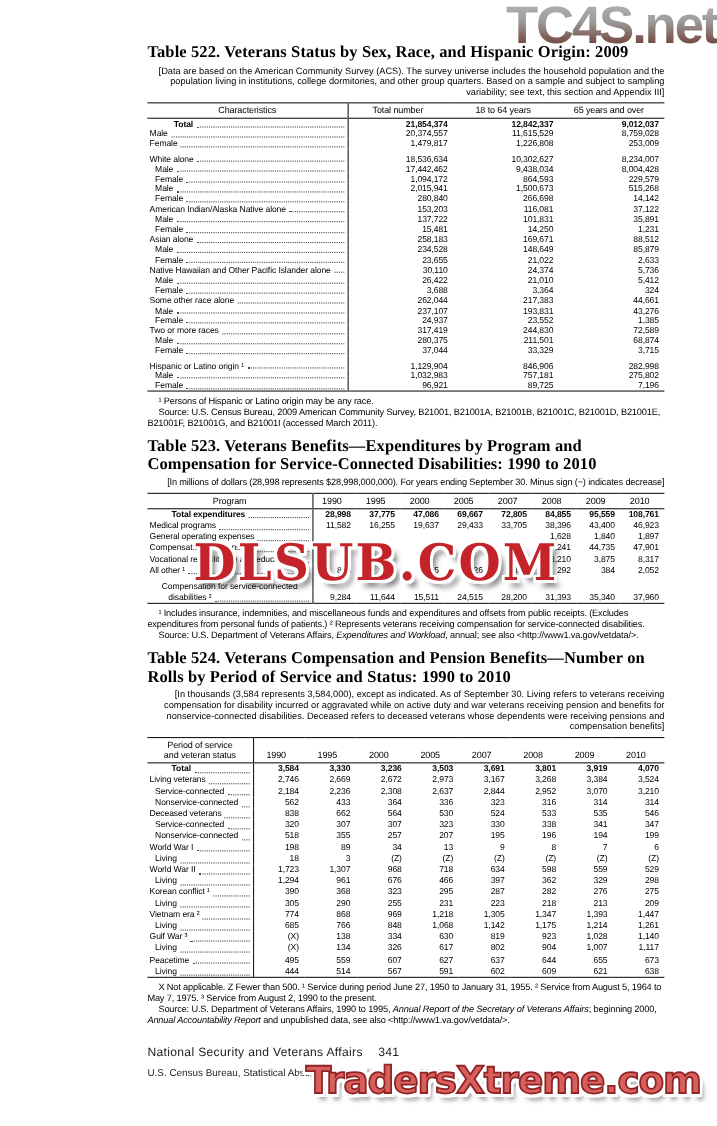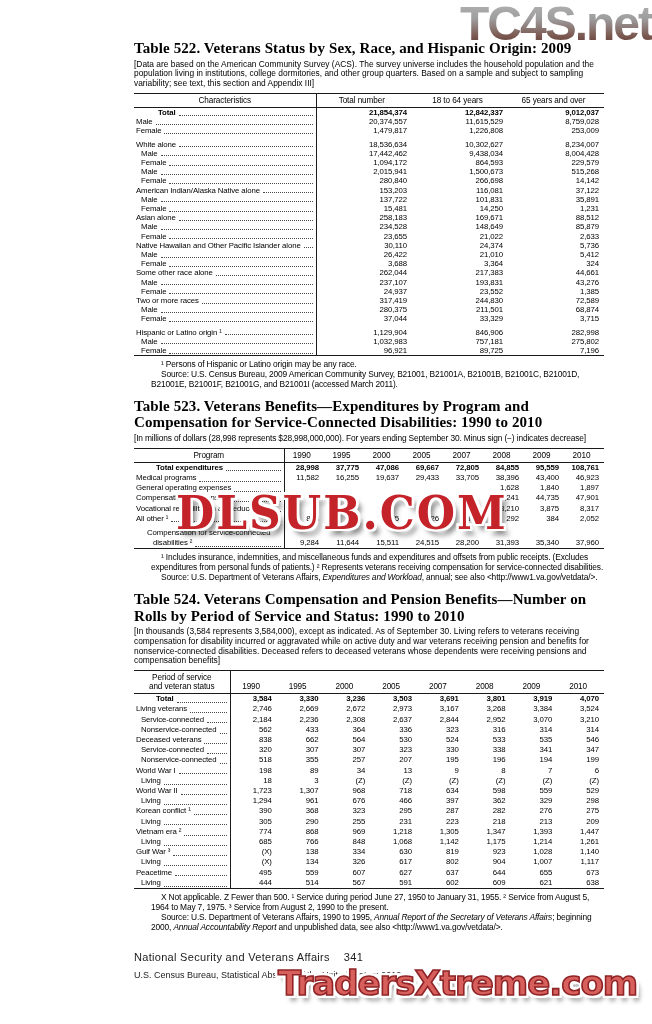--- a/index.html
+++ b/index.html
@@ -11,21 +11,21 @@
   }
   .content { position:absolute; left:134px; top:0; width:470px; }
 
   .tbl-title {
     font-family:"Liberation Serif", serif; font-weight:bold;
     font-size:15px; line-height:16.5px; color:#000; letter-spacing:0.1px;
   }
   #title522 { margin-top:40px; }
   #title523, #title524 { margin-top:8px; }
 
-  .tnote { font-size:8.4px; line-height:9.8px; margin-top:3px; color:#000; }
+  .tnote { font-size:8.4px; line-height:9.8px; margin-top:3px; color:#000;text-align:right; }
   .tnote.nowrap { white-space:nowrap; letter-spacing:-0.15px; }
 
   .twrap { margin-top:4px; }
   .twrap table {
     width:470px; border-collapse:collapse; table-layout:fixed;
     border-top:1.5px solid #1a1a1a; border-bottom:1.5px solid #1a1a1a;
     font-size:7.8px; letter-spacing:-0.1px; color:#000;
   }
   .twrap thead tr { border-bottom:1px solid #1a1a1a; }
   .twrap th { font-weight:normal; font-size:8.2px; vertical-align:bottom; padding:2px 5px 2px 0; }
@@ -39,21 +39,21 @@
   .lab { display:flex; align-items:flex-end; overflow:hidden; padding-left:2px; white-space:nowrap; }
   .lead { flex:1 1 4px; min-width:4px; margin:0 3px 1.5px 3px; border-bottom:1.3px dotted #4a4a4a; height:0; }
 
   .t522 td { line-height:9.2px; }
   .t523 td, .t524 td { line-height:10.2px; }
   .t522 col.c-lbl { width:182px; } .t522 col.c-num { width:96px; }
   .t523 col.c-lbl { width:150px; } .t523 col.c-num { width:40px; }
   .t524 col.c-lbl { width:96px; }  .t524 col.c-num { width:46.75px; }
 
   .fns { margin-top:4px; }
-  .fn { font-size:8.4px; line-height:9.9px; text-indent:10px; color:#000; letter-spacing:-0.15px;margin-left:17px; }
+  .fn { font-size:8.4px; line-height:9.9px; text-indent:10px; color:#000; letter-spacing:-0.15px; }
   .it { font-style:italic; }
 
   
   .wm-top {
     position:absolute; top:-4px; right:0; z-index:6;
     font:bold 48px "Liberation Sans", sans-serif; letter-spacing:-2px; color:#6e4f49;
   }
   @supports ((-webkit-background-clip:text) or (background-clip:text)) {
     .wm-top {
       background:linear-gradient(180deg,#bababa 0%,#9d9d9d 42%,#7c5a52 72%,#4e2d2a 100%);

